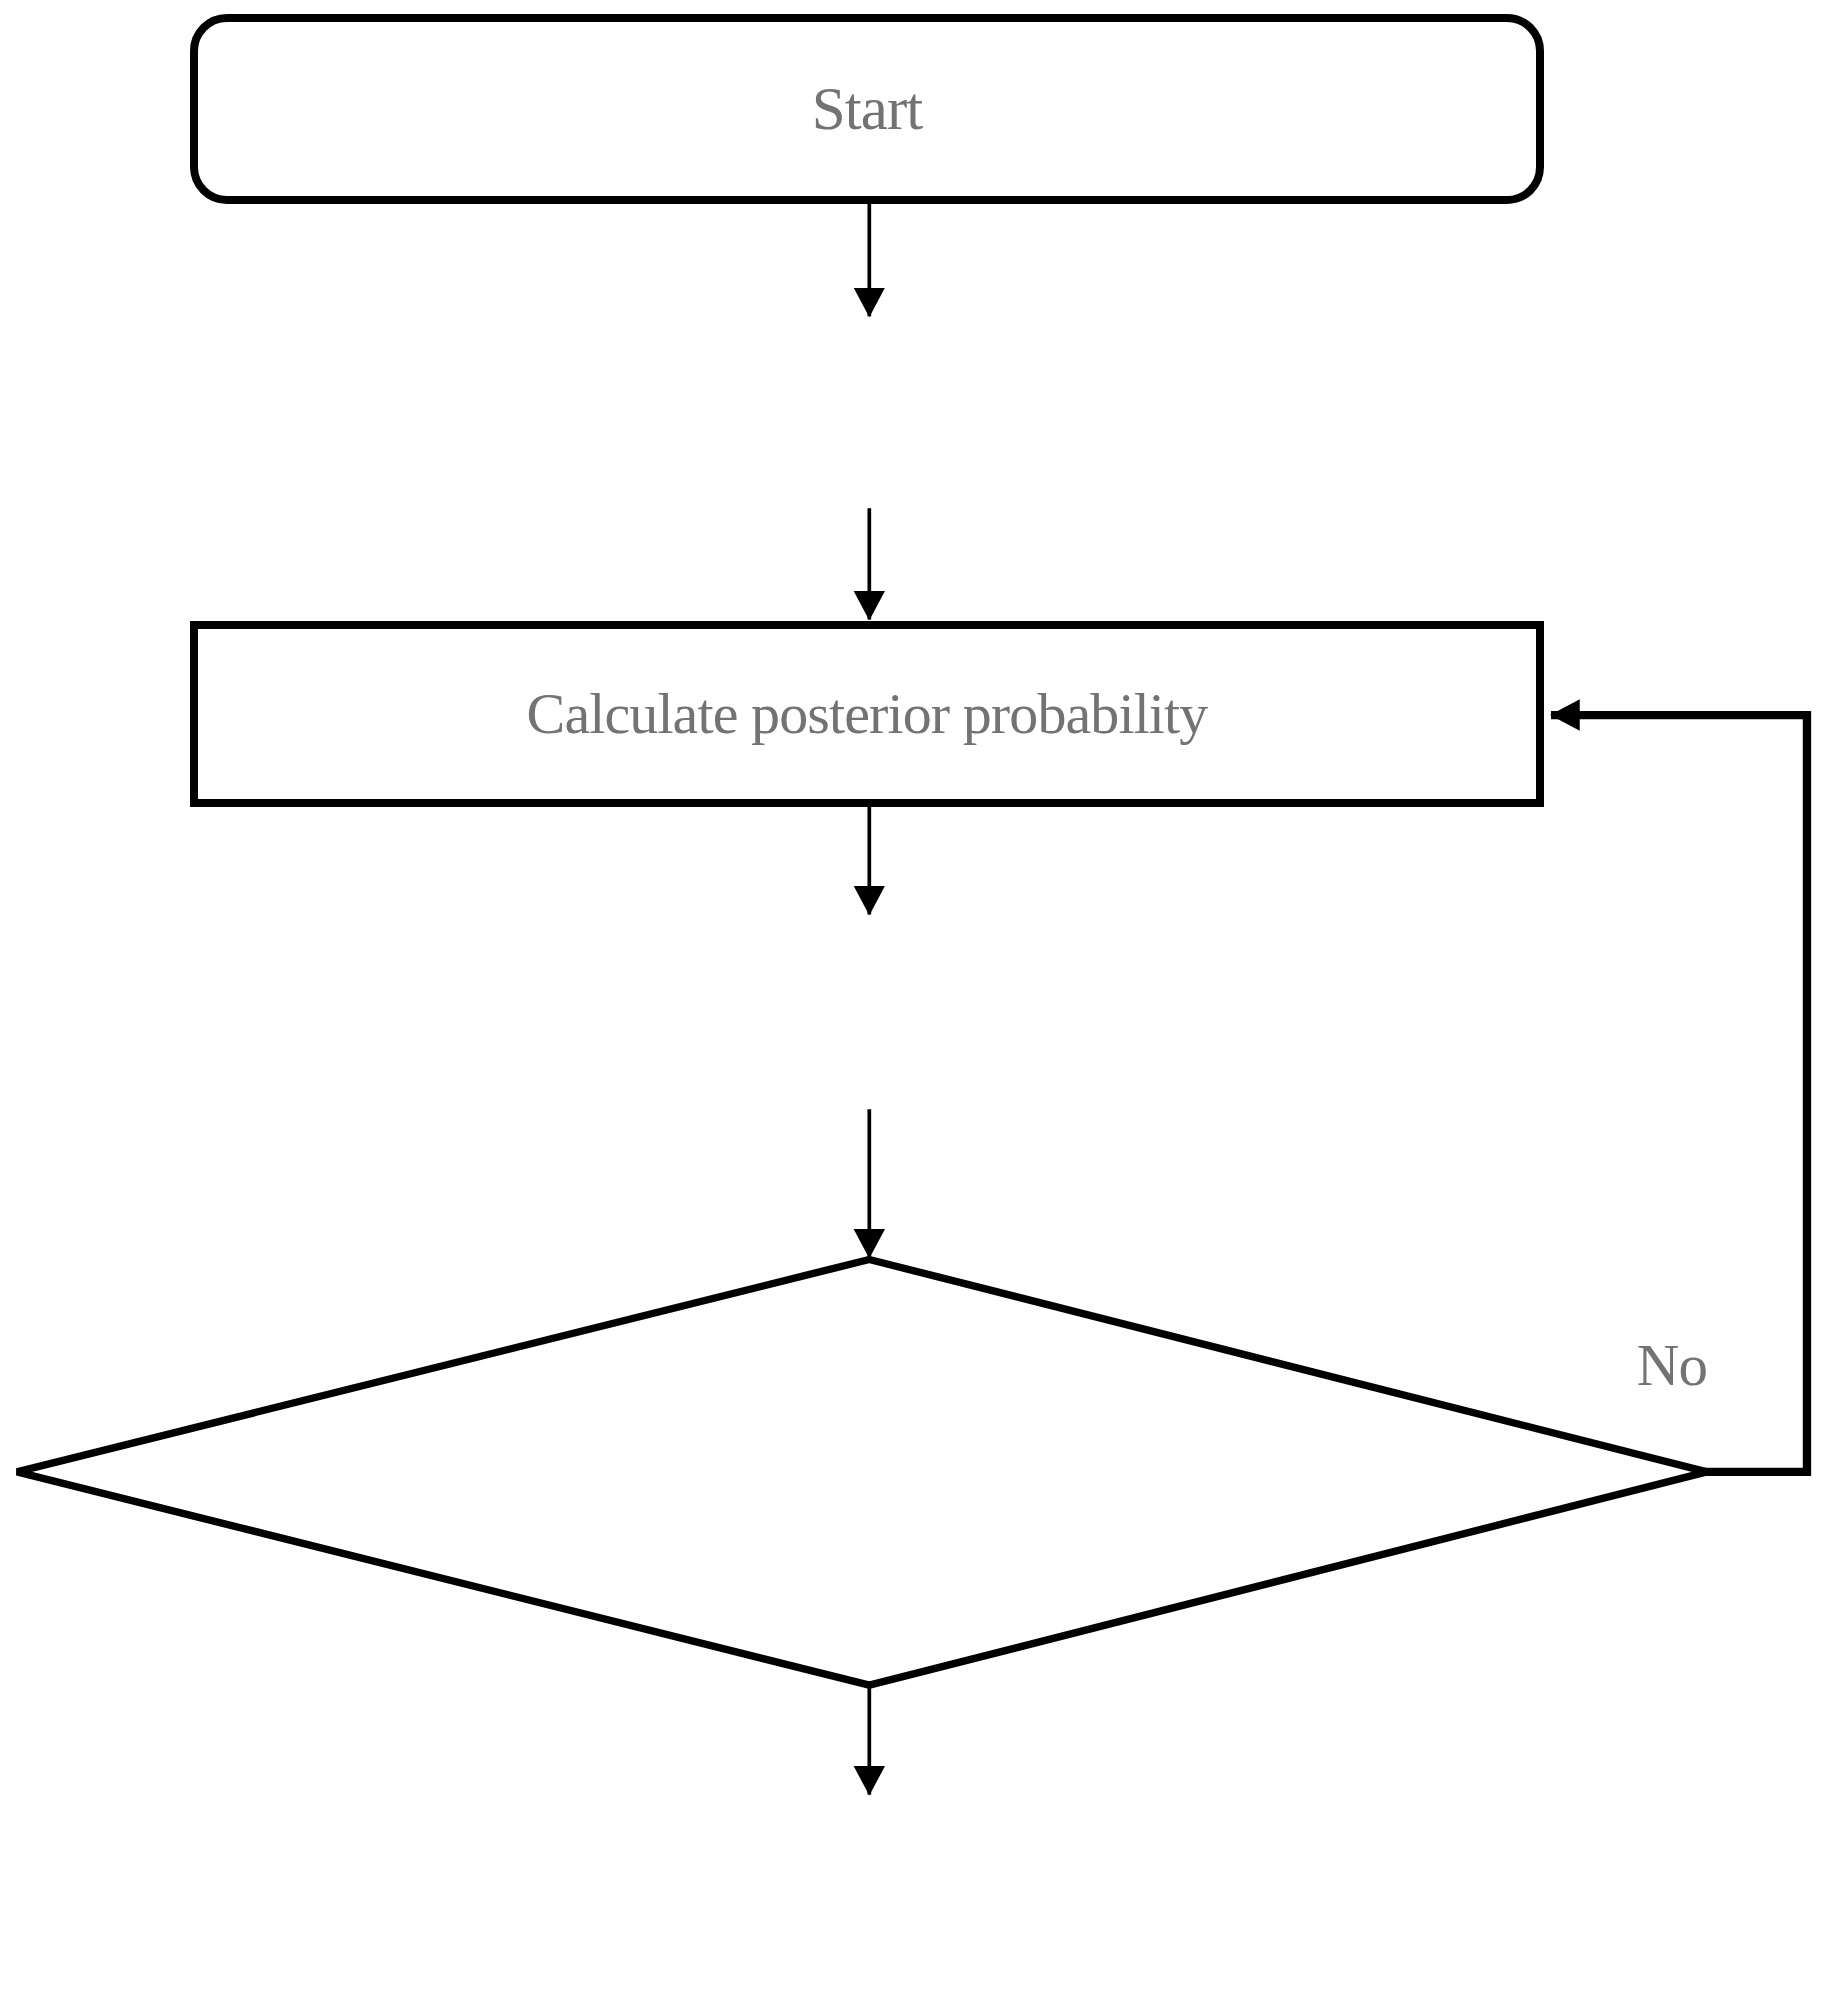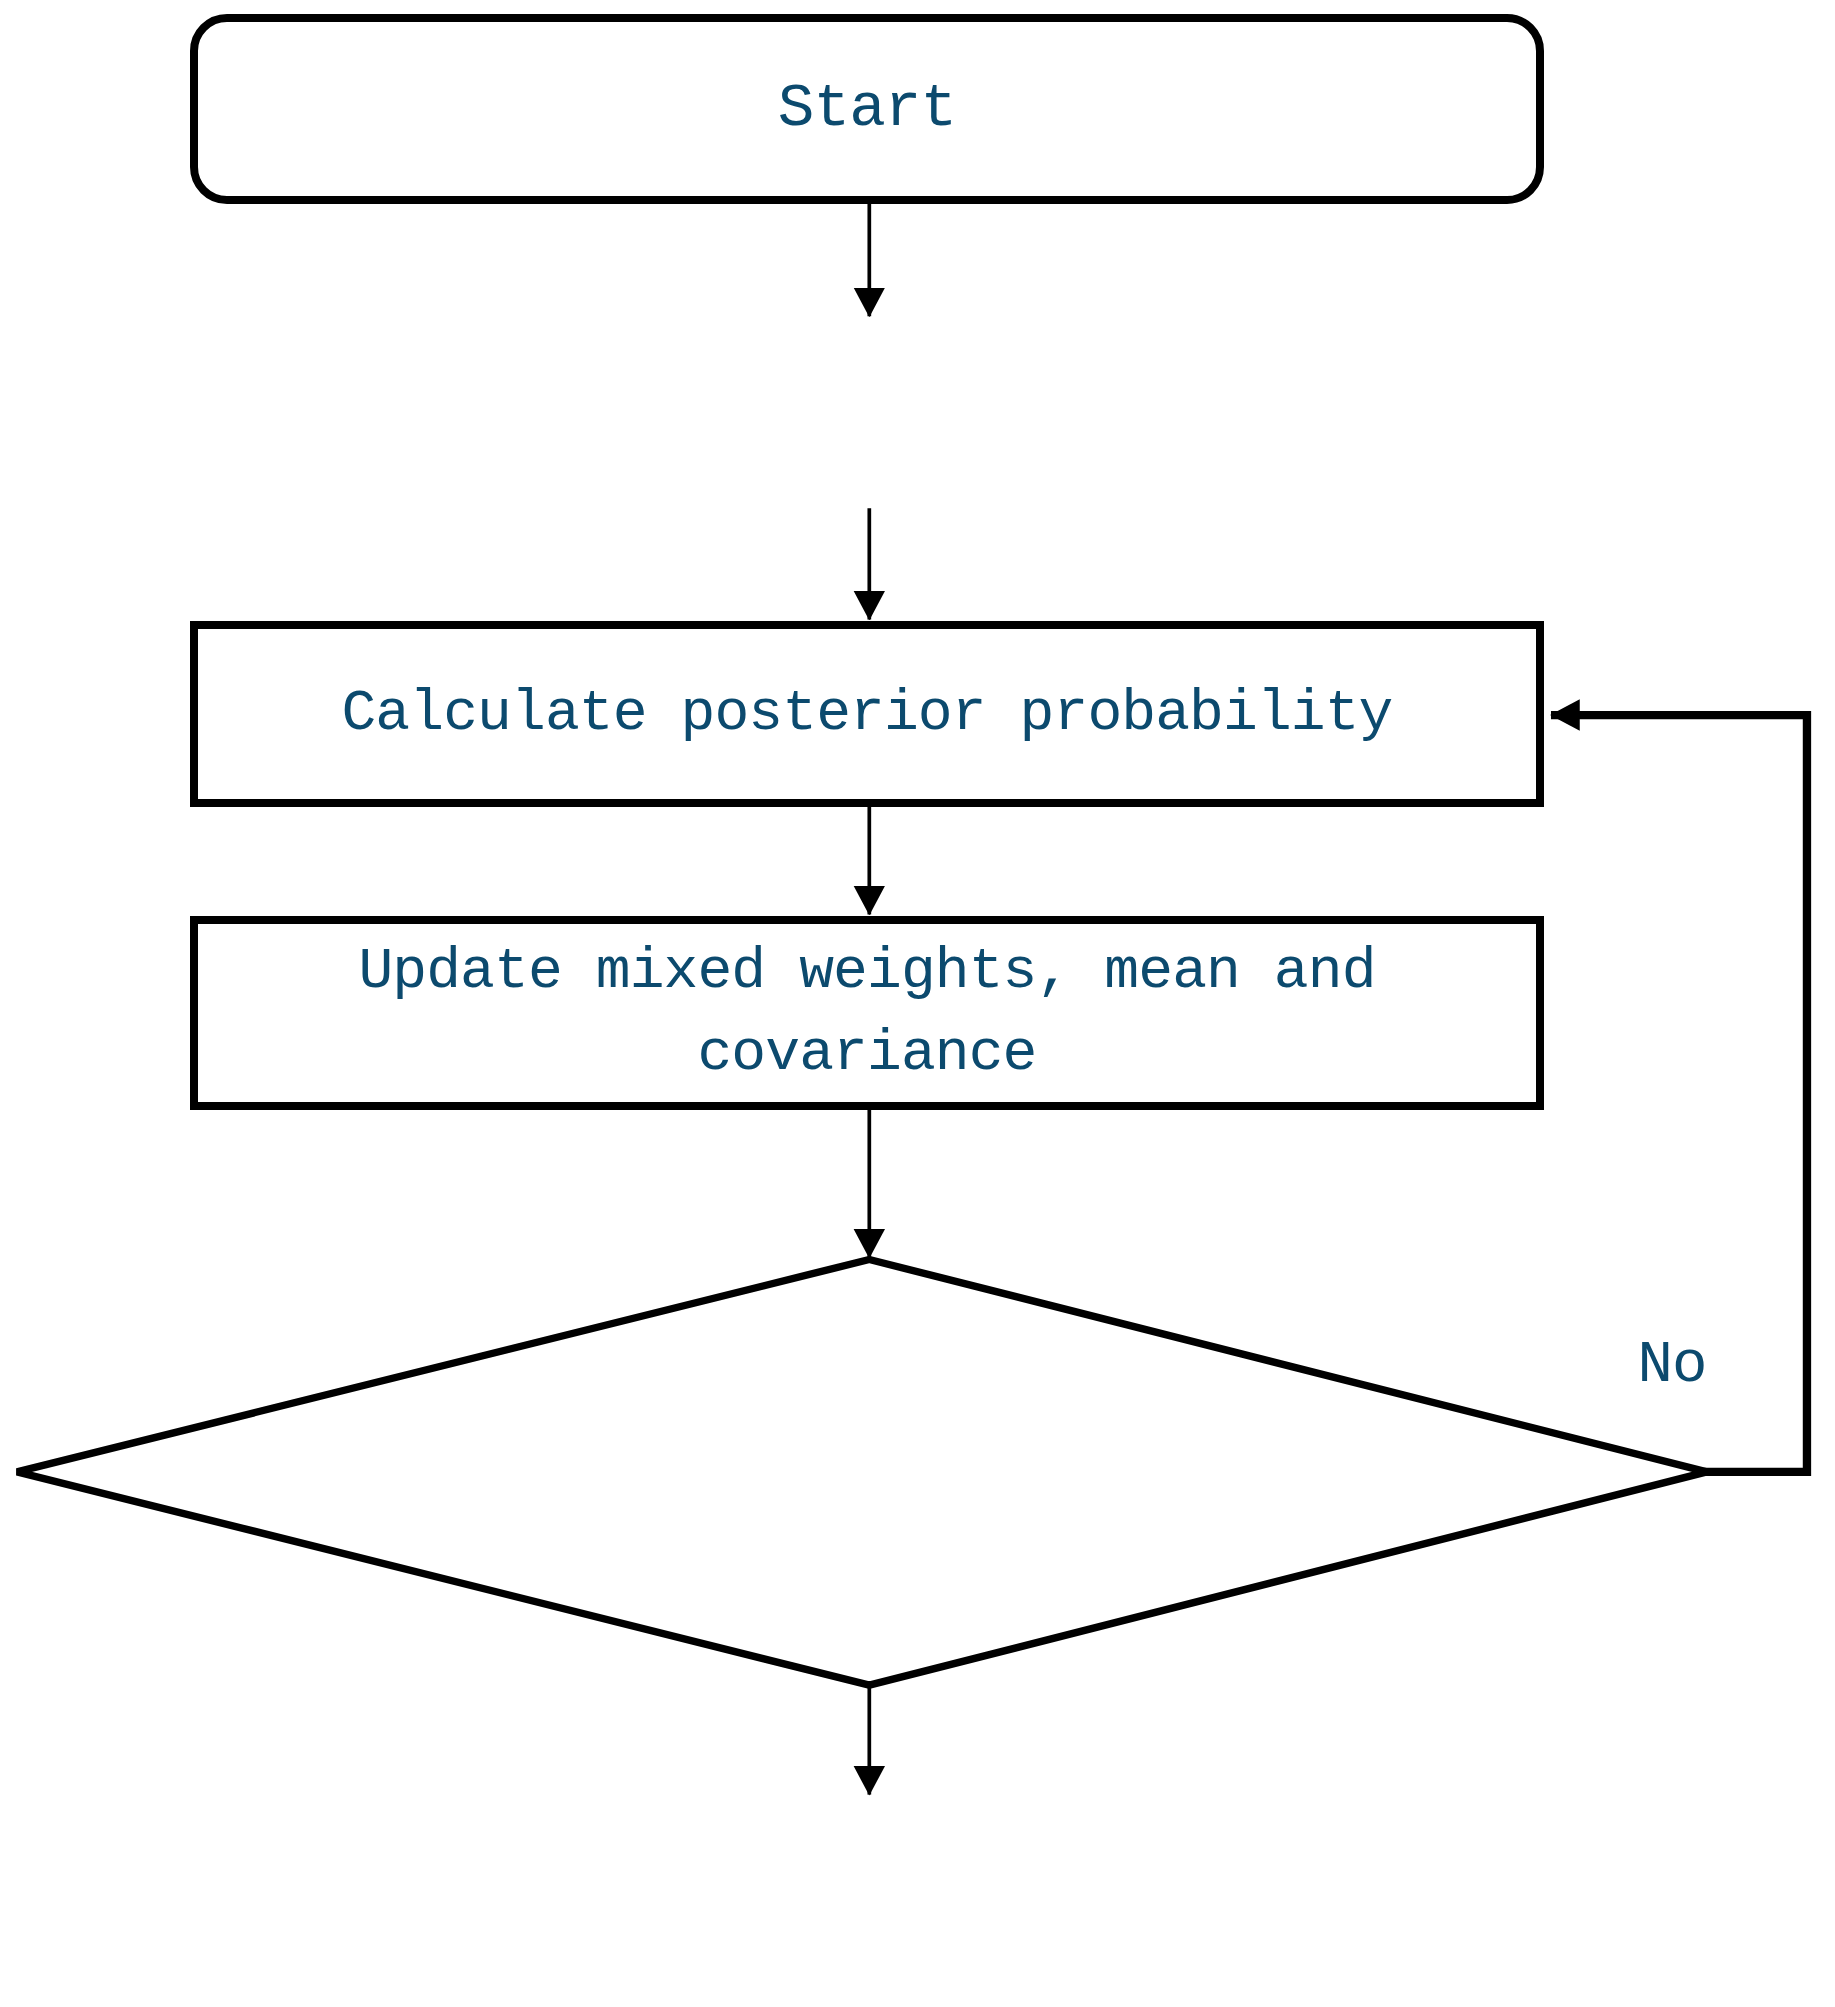--- a/index.html
+++ b/index.html
@@ -5,22 +5,22 @@
   html, body {
     margin: 0;
     padding: 0;
     background: #ffffff;
   }
   .canvas {
     position: relative;
     width: 1836px;
     height: 2007px;
     background: #ffffff;
-    font-family: Liberation Mono, monospace;
-    color: #0c4a6e;
+    font-family: Liberation Serif, serif;
+    color: #737373;
     overflow: hidden;
   }
   .connector-layer {
     position: absolute;
     left: 0;
     top: 0;
     width: 1836px;
     height: 2007px;
   }
   .node {
@@ -99,22 +99,20 @@
     <line x1="937" y1="1817" x2="937" y2="1935" stroke="#000000" stroke-width="4" marker-end="url(#arrowhead)"></line>
 
     <path d="M 1836 1587 L 1948 1587 L 1948 771 L 1672 771" fill="none" stroke="#000000" stroke-width="9" marker-end="url(#arrowhead)"></path>
   </svg>
 
   <div class="node terminator node-start">Start</div>
 
 
   <div class="node node-calc">Calculate posterior probability</div>
 
-  <div class="node node-update">Update mixed weights, mean and
-covariance</div>
 
 
 
   <div class="edge-label no-label">No</div>
 
 
 </div>
 
 
 </body></html>

